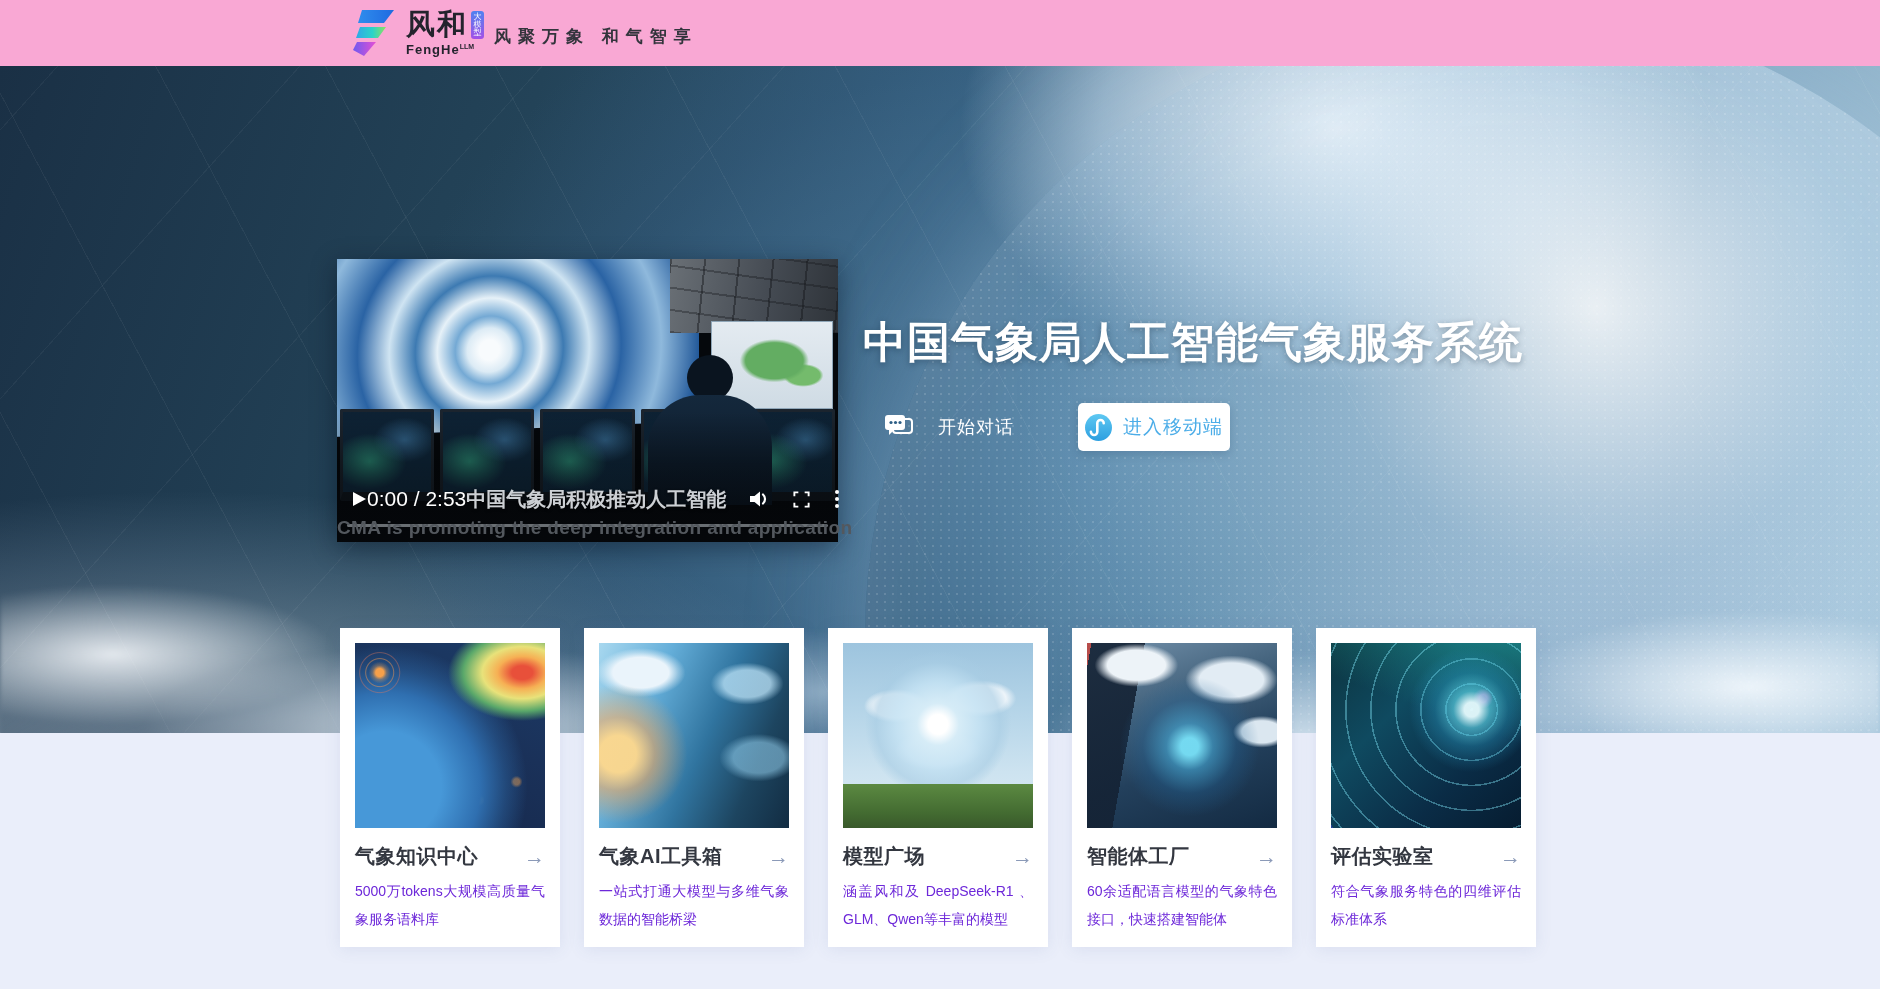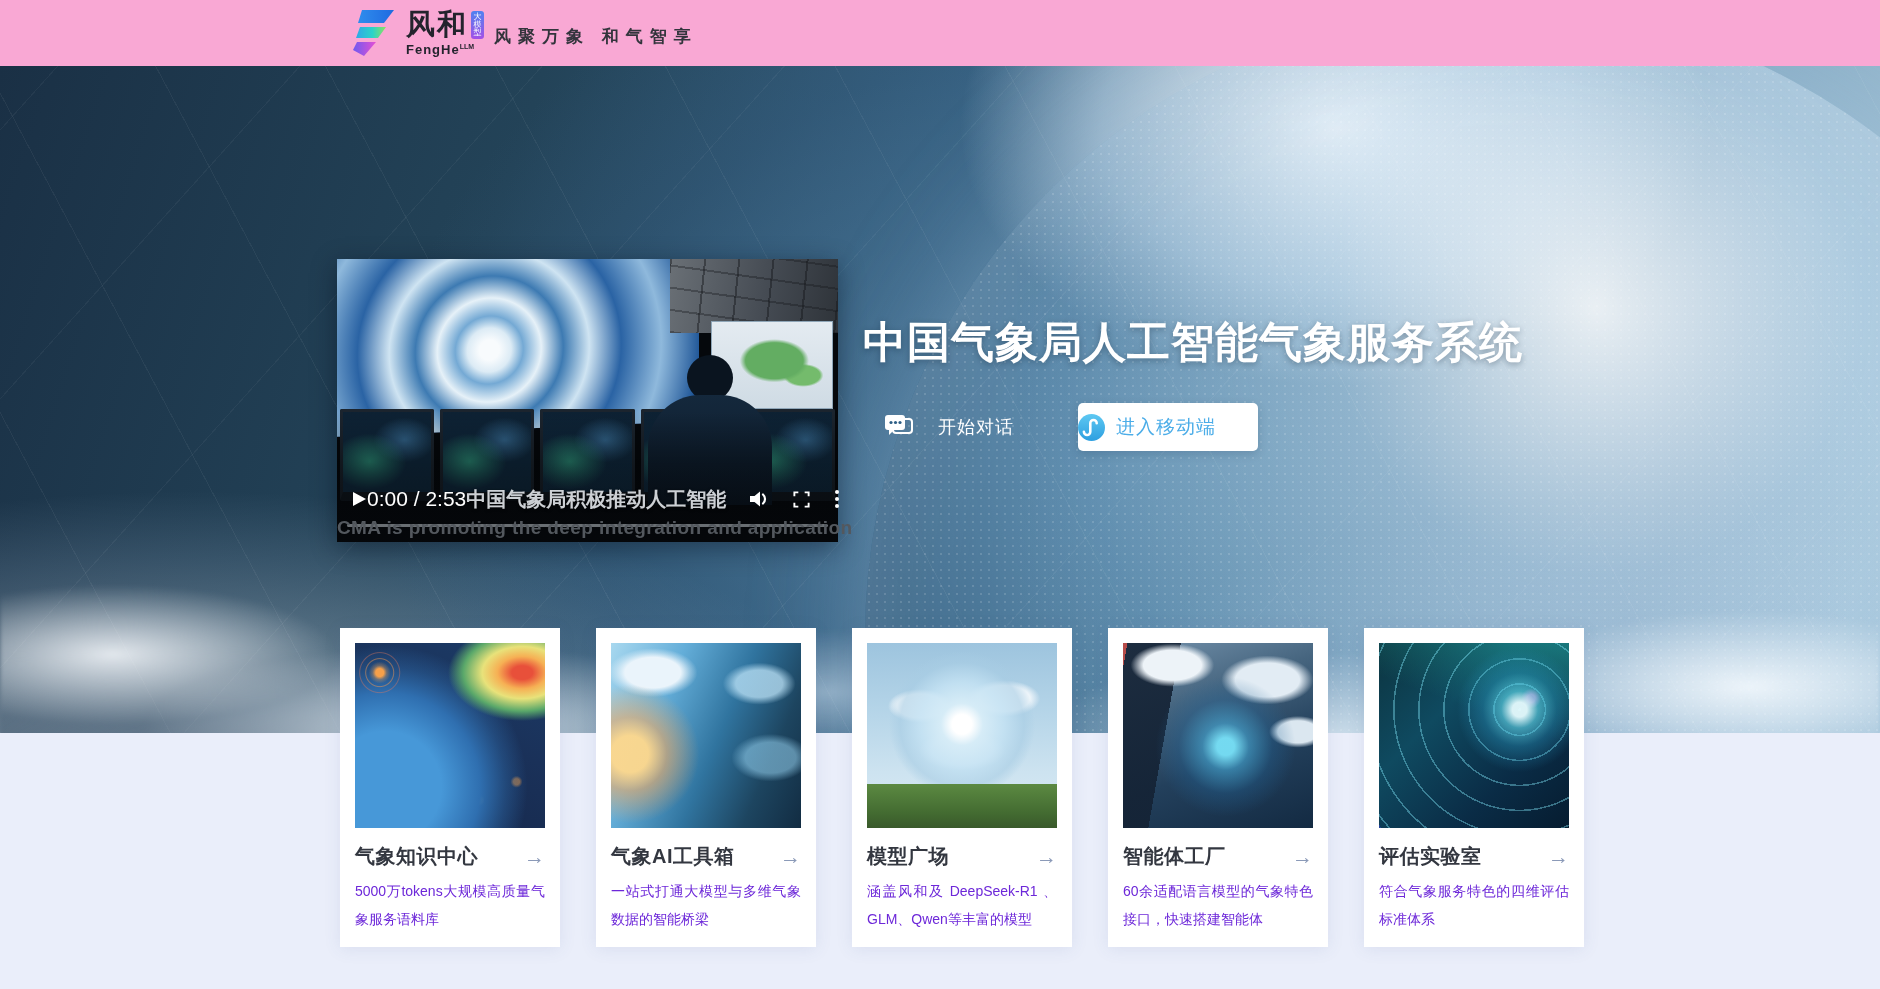--- a/index.html
+++ b/index.html
@@ -48,22 +48,22 @@
       radial-gradient(ellipse 400px 130px at 70% 90%, rgba(235,244,251,0.80), transparent 70%),
       radial-gradient(ellipse 340px 110px at 93% 68%, rgba(244,249,253,0.90), transparent 70%),
       radial-gradient(ellipse 500px 160px at 12% 100%, rgba(45,65,90,0.50), transparent 75%); }
 
   .hero-title { position:absolute; left:863px; top:248px; font-size:43px; font-weight:600; color:#ffffff;
     letter-spacing:1px; text-shadow:0 2px 6px rgba(10,30,50,0.35); white-space:nowrap; }
 
   .hero-actions { position:absolute; left:884px; top:337px; height:48px; display:flex; align-items:center; }
   .start-chat { display:flex; align-items:center; cursor:pointer; }
   .start-chat .label { margin-left:23px; font-size:18px; color:#ffffff; letter-spacing:1px; }
-  .mobile-btn { margin-left:64px; width:180px; height:48px; background:#ffffff; border-radius:5px;
-    display:flex; align-items:center; cursor:pointer;
+  .mobile-btn { margin-left:64px; width:152px; height:48px; background:#ffffff; border-radius:5px;
+    display:flex; align-items:center; justify-content:center; cursor:pointer;
     box-shadow:0 3px 10px rgba(10,40,70,0.18); }
   .mobile-btn .label { margin-left:11px; font-size:19px; color:#4cadе8; color:#4cade8; letter-spacing:1px; }
   .mp-circle { width:27px; height:27px; border-radius:50%; background:linear-gradient(180deg,#5ec8f2,#2d9fe0);
     display:flex; align-items:center; justify-content:center; }
 
   
   .video { position:absolute; left:337px; top:193px; width:501px; height:283px; background:#05080c; cursor:pointer;
     box-shadow:0 6px 24px rgba(5,15,30,0.45); }
   .vframe { position:absolute; inset:0; overflow:hidden; }
   .v-screen { position:absolute; left:-6px; top:-8px; width:368px; height:178px; transform:skewY(-2.5deg);
@@ -98,21 +98,21 @@
     text-shadow:0 1px 3px rgba(0,0,0,0.8); white-space:nowrap; }
   .v-icon-btn { display:flex; align-items:center; justify-content:center; margin-left:22px; cursor:pointer; }
   .v-dots { display:flex; flex-direction:column; gap:3px; margin-left:24px; cursor:pointer; }
   .v-dots i { width:4px; height:4px; border-radius:50%; background:#fff; }
   .v-progress { position:absolute; left:10px; right:10px; bottom:15px; height:3px; border-radius:2px;
     background:rgba(190,196,202,0.55); cursor:pointer; }
   .v-sub-en { position:absolute; left:0; right:0; bottom:3px; text-align:center; font-size:19px; font-weight:bold;
     color:#53585e; letter-spacing:0.4px; white-space:nowrap; }
 
   
-  .cards { position:absolute; left:340px; top:628px; display:flex; gap:36px; z-index:10;align-items:center; }
+  .cards { position:absolute; left:340px; top:628px; display:flex; gap:24px; z-index:10;align-items:center; }
   .card { width:220px; background:#ffffff; padding:15px 15px 14px; box-shadow:0 2px 16px rgba(70,90,150,0.10); cursor:pointer; }
   .card-art { width:190px; height:185px; }
   .card-title-row { margin-top:15px; display:flex; justify-content:space-between; align-items:center; }
   .card-title { font-size:20px; color:#333740; font-weight:600; letter-spacing:0.5px; }
   .card-arrow { font-size:21px; color:#8b9ab8; line-height:20px; }
   .card-desc { margin-top:7px; font-size:14px; line-height:28px; color:#6d28d9; text-align:justify; }
 
   
   .art1 { background:
       radial-gradient(circle at 13% 16%, #f6a04a 0 4px, rgba(246,160,74,0.35) 7px, transparent 11px),

